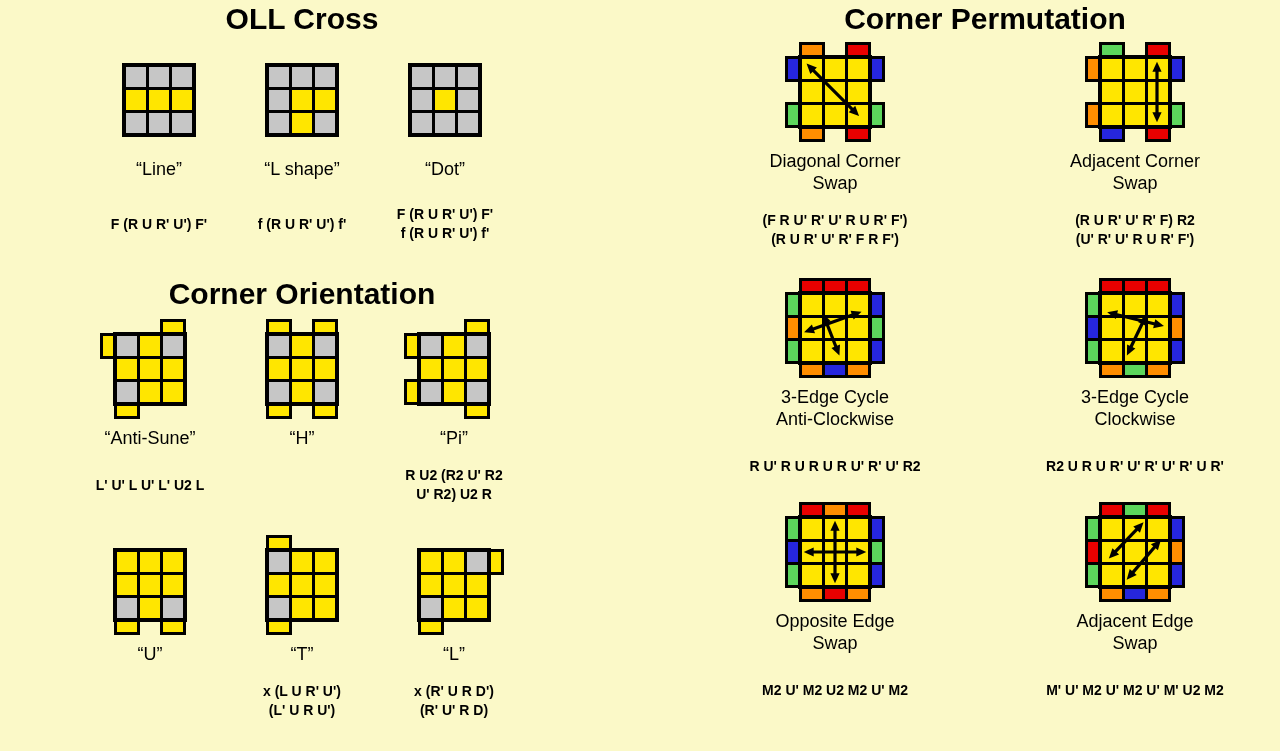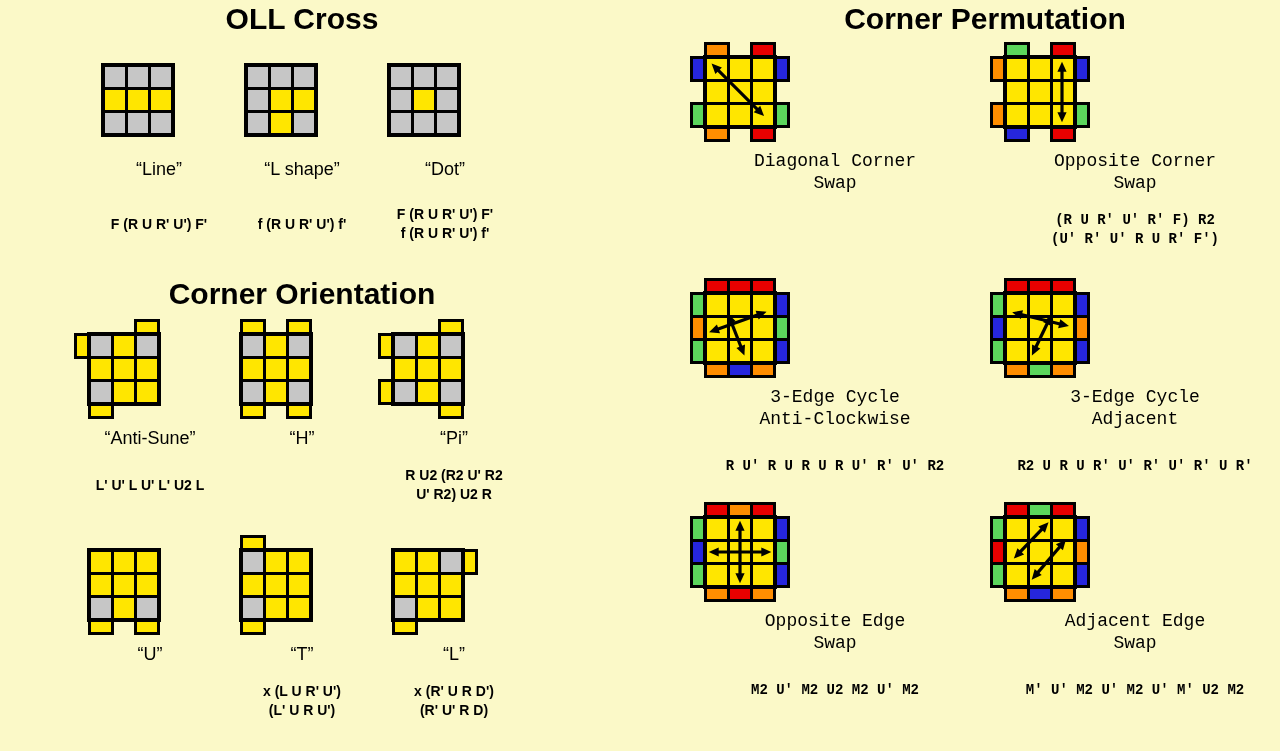--- a/index.html
+++ b/index.html
@@ -21,23 +21,23 @@
 
   .row { display:flex; justify-content:center; align-items:flex-start; }
   #secA .row { margin-top:14px; }
   #secB .row { margin-top:6px; justify-content:space-between; }
   #secC .row.r0 { margin-top:8px; }
   #secC .row.r1 { margin-top:28px; }
   #secD .row { justify-content:space-between; }
   #secD .row.r0 { margin-top:8px; }
   #secD .row.r1 { margin-top:14px; }
 
-  .card { display:flex; flex-direction:column; }
+  .card { display:flex; flex-direction:column; align-items:center; }
   #secA .card { width:143px; }
-  #secB .card, #secD .card { width:290px;font-family:Liberation Mono, monospace; }
+  #secB .card, #secD .card { width:290px; }
   #secC .card { width:152px; }
 
   .case-label { margin-top:8px; font-size:18px; line-height:22px; text-align:center; }
   .case-alg {
     margin-top:14px; height:44px; display:flex; flex-direction:column;
     justify-content:center; font-size:14px; font-weight:bold; line-height:19px;
     text-align:center; white-space:nowrap;
   }
   #secA .case-alg { margin-top:24px; height:40px; }
 
@@ -301,20 +301,24 @@
               <svg class="arrows" viewBox="0 0 100 100">
                 <line x1="25.8" y1="25.8" x2="69.8" y2="69.8" stroke="#000" stroke-width="3.2"></line>
                 <polygon points="74.04264068711929,74.04264068711929 63.71888168179569,70.22426406871193 70.22426406871193,63.71888168179569" fill="#000"></polygon>
                 <polygon points="21.557359312880717,21.557359312880717 31.881118318204308,25.37573593128807 25.37573593128807,31.881118318204308" fill="#000"></polygon>
               </svg>
             </div>
             <div class="case-label">
               <div class="line">Diagonal Corner</div>
               <div class="line">Swap</div>
             </div>
+            <div class="case-alg">
+              <div class="line">(F R U' R' U' R U R' F')</div>
+              <div class="line">(R U R' U' R' F R F')</div>
+            </div>
           </div>
           <div class="card">
             <div class="cube">
               <div class="tab" style="left: 14px; top: 0px; width: 26px; height: 17px; background: rgb(92, 214, 92);"></div>
               <div class="tab" style="left: 60px; top: 0px; width: 26px; height: 17px; background: rgb(233, 0, 0);"></div>
               <div class="tab" style="left: 14px; top: 83px; width: 26px; height: 17px; background: rgb(38, 38, 221);"></div>
               <div class="tab" style="left: 60px; top: 83px; width: 26px; height: 17px; background: rgb(233, 0, 0);"></div>
               <div class="tab" style="left: 0px; top: 14px; width: 17px; height: 26px; background: rgb(255, 142, 0);"></div>
               <div class="tab" style="left: 0px; top: 60px; width: 17px; height: 26px; background: rgb(255, 142, 0);"></div>
               <div class="tab" style="left: 83px; top: 14px; width: 17px; height: 26px; background: rgb(38, 38, 221);"></div>
@@ -330,21 +334,21 @@
                 <div class="cell" style="background: rgb(255, 230, 0);"></div>
                 <div class="cell" style="background: rgb(255, 230, 0);"></div>
               </div>
               <svg class="arrows" viewBox="0 0 100 100">
                 <line x1="72" y1="25.8" x2="72" y2="74.2" stroke="#000" stroke-width="3.2"></line>
                 <polygon points="72,80.2 67.4,70.2 76.6,70.2" fill="#000"></polygon>
                 <polygon points="72,19.8 76.6,29.8 67.4,29.8" fill="#000"></polygon>
               </svg>
             </div>
             <div class="case-label">
-              <div class="line">Opposite Corner</div>
+              <div class="line">Adjacent Corner</div>
               <div class="line">Swap</div>
             </div>
             <div class="case-alg">
               <div class="line">(R U R' U' R' F) R2</div>
               <div class="line">(U' R' U' R U R' F')</div>
             </div>
           </div>
         </div>
       </section>
     <section id="secD">
@@ -420,21 +424,21 @@
                 <line x1="28" y1="35.7" x2="73.1" y2="46.7" stroke="#000" stroke-width="3.2"></line>
                 <polygon points="78.92912203269877,48.121737081146044 68.12392021598885,50.221168837638366 70.3039170737461,41.283181720833575" fill="#000"></polygon>
                 <polygon points="22.170877967301223,34.27826291885396 32.97607978401115,32.17883116236164 30.796082926253884,41.11681827916643" fill="#000"></polygon>
                 <line x1="58.8" y1="42.3" x2="44.5" y2="72" stroke="#000" stroke-width="3.2"></line>
                 <polygon points="41.897106287362604,77.4060100185546 42.09065479419974,66.40044147460826 50.37987015598346,70.39154516731894" fill="#000"></polygon>
                 <polygon points="61.40289371263739,36.8939899814454 61.209345205800254,47.89955852539174 52.920129844016536,43.90845483268106" fill="#000"></polygon>
               </svg>
             </div>
             <div class="case-label">
               <div class="line">3-Edge Cycle</div>
-              <div class="line">Adjacent</div>
+              <div class="line">Clockwise</div>
             </div>
             <div class="case-alg">
               <div class="line">R2 U R U R' U' R' U' R' U R'</div>
             </div>
           </div>
         </div>
         <div class="row r1">
           <div class="card">
             <div class="cube">
               <div class="tab" style="left: 14px; top: 0px; width: 26px; height: 17px; background: rgb(233, 0, 0);"></div>

